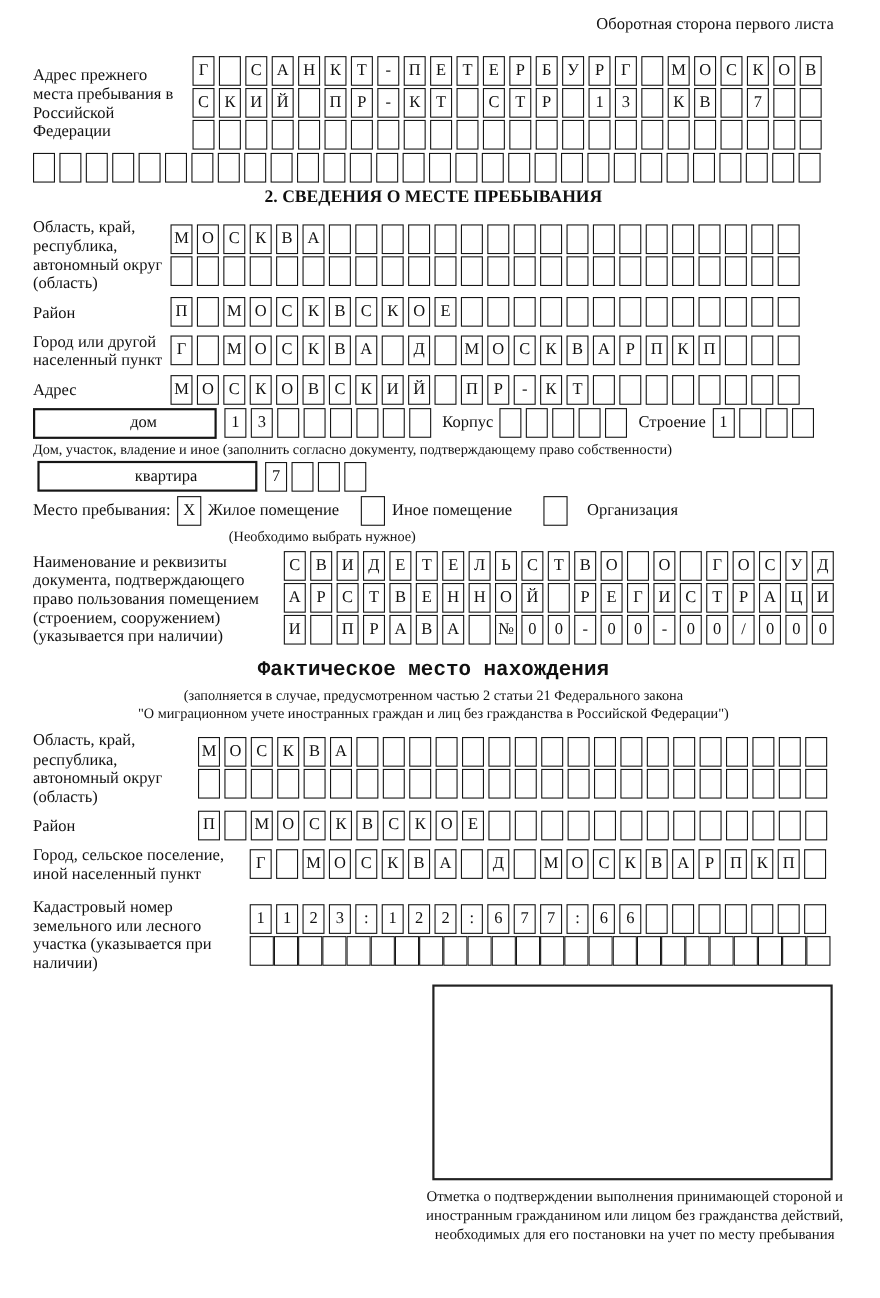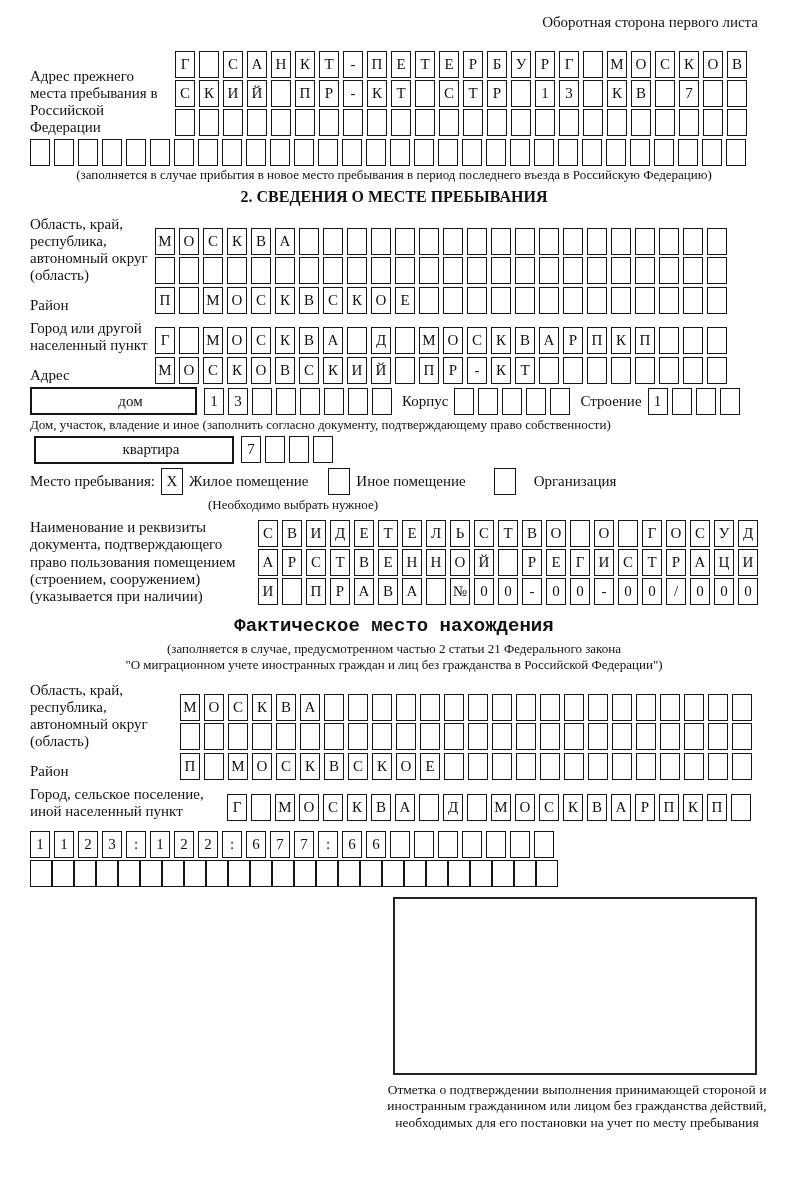--- a/index.html
+++ b/index.html
@@ -3,21 +3,21 @@
 <meta charset="utf-8">
 <style>
   html,body{margin:0;padding:0;background:#fff;}
   .page{
     width:800px;height:1180px;box-sizing:border-box;
     padding:14px 42px 0 30px;
     font-family:"Liberation Serif","DejaVu Serif",serif;
     color:#111;overflow:hidden;background:#fff;
   }
   .hdr-note{text-align:right;font-size:15px;margin-bottom:20px;}
-  .field{display:flex;align-items:flex-end;margin-bottom:3px;}
+  .field{display:flex;align-items:center;margin-bottom:3px;}
   .flabel{font-size:15px;line-height:1.14;padding-top:3px;box-sizing:border-box;padding-right:4px;}
   .w145{flex:0 0 145px;}
   .w125{flex:0 0 125px;}
   .w150{flex:0 0 150px;}
   .w193{flex:0 0 197px;}
   .w211{flex:0 0 215px;}
   .rows{display:flex;flex-direction:column;gap:2px;}
   .cells{display:flex;}
   .cell{
     flex:0 0 auto;box-sizing:border-box;
@@ -161,21 +161,20 @@
       <span class="cell"></span>
       <span class="cell"></span>
       <span class="cell"></span>
       <span class="cell"></span>
       <span class="cell"></span>
       <span class="cell"></span>
       <span class="cell"></span>
       <span class="cell"></span>
       <span class="cell"></span>
     </div>
-  <div class="caption center">(заполняется в случае прибытия в новое место пребывания в период последнего въезда в Российскую Федерацию)</div>
 
   <div class="sec-title">2. СВЕДЕНИЯ О МЕСТЕ ПРЕБЫВАНИЯ</div>
 
   <div class="field">
     <div class="flabel w125">Область, край, республика, автономный округ (область)</div>
     <div class="rows">
       <div class="cells">
           <span class="cell">М</span>
           <span class="cell">О</span>
           <span class="cell">С</span>
@@ -565,20 +564,21 @@
         <span class="cell">А</span>
         <span class="cell">Р</span>
         <span class="cell">П</span>
         <span class="cell">К</span>
         <span class="cell">П</span>
         <span class="cell"></span>
       </div>
   </div>
 
   <div class="field" style="margin-top:10px;">
+    <div class="flabel w193">Кадастровый номер земельного или лесного участка (указывается при наличии)</div>
     <div class="rows">
       <div class="cells">
           <span class="cell">1</span>
           <span class="cell">1</span>
           <span class="cell">2</span>
           <span class="cell">3</span>
           <span class="cell">:</span>
           <span class="cell">1</span>
           <span class="cell">2</span>
           <span class="cell">2</span>

